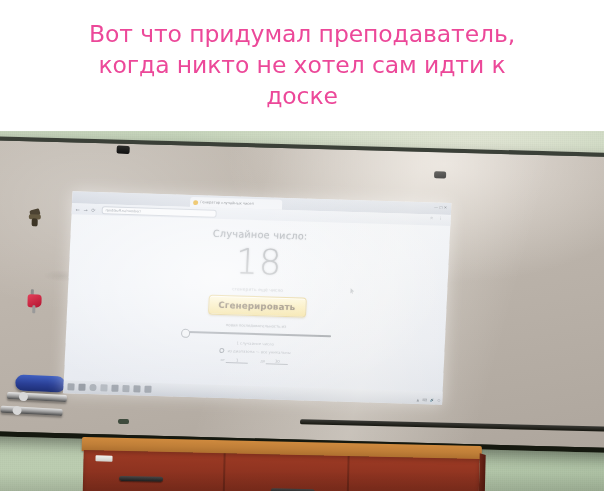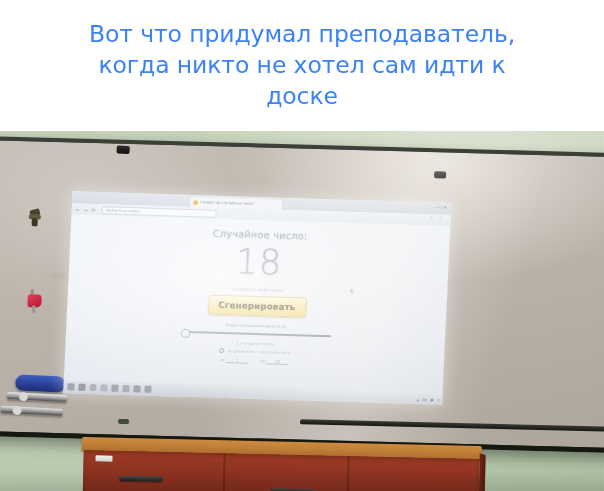--- a/index.html
+++ b/index.html
@@ -14,21 +14,21 @@
 
   
   #caption{
     position:absolute;left:0;top:0;width:604px;height:131px;
     background:#ffffff;
     display:flex;align-items:center;justify-content:center;
   }
   #caption-text{
     width:580px;
     text-align:center;
-    color:#3b82f6;
+    color:#ec4899;
     font-size:23.5px;
     line-height:31px;
     font-weight:400;
     letter-spacing:-0.1px;
     white-space:pre-line;
   }
 
   
   #photo{
     position:absolute;left:0;top:131px;width:604px;height:360px;

